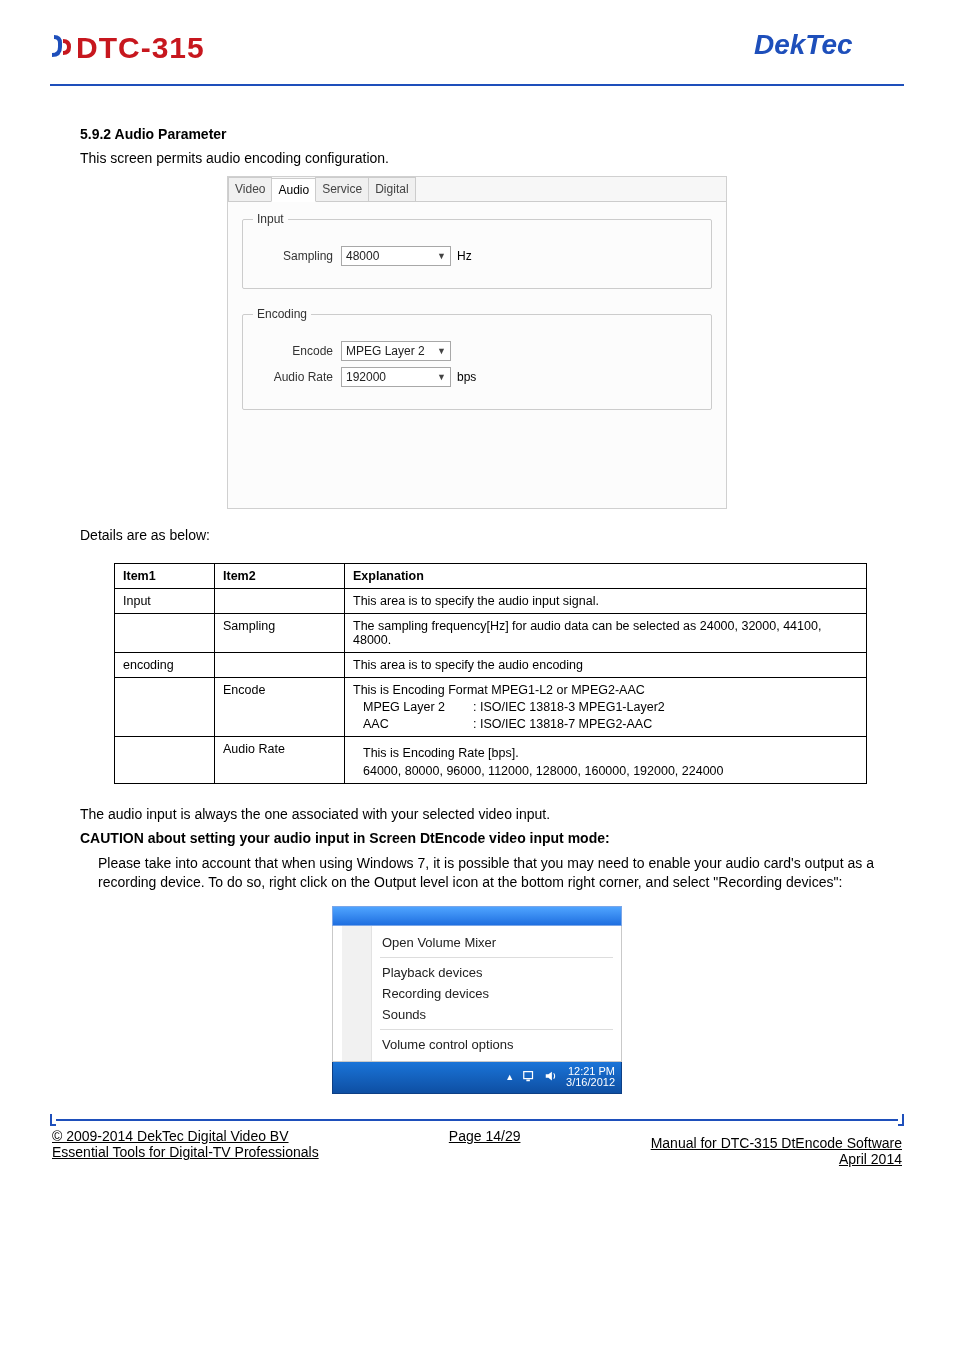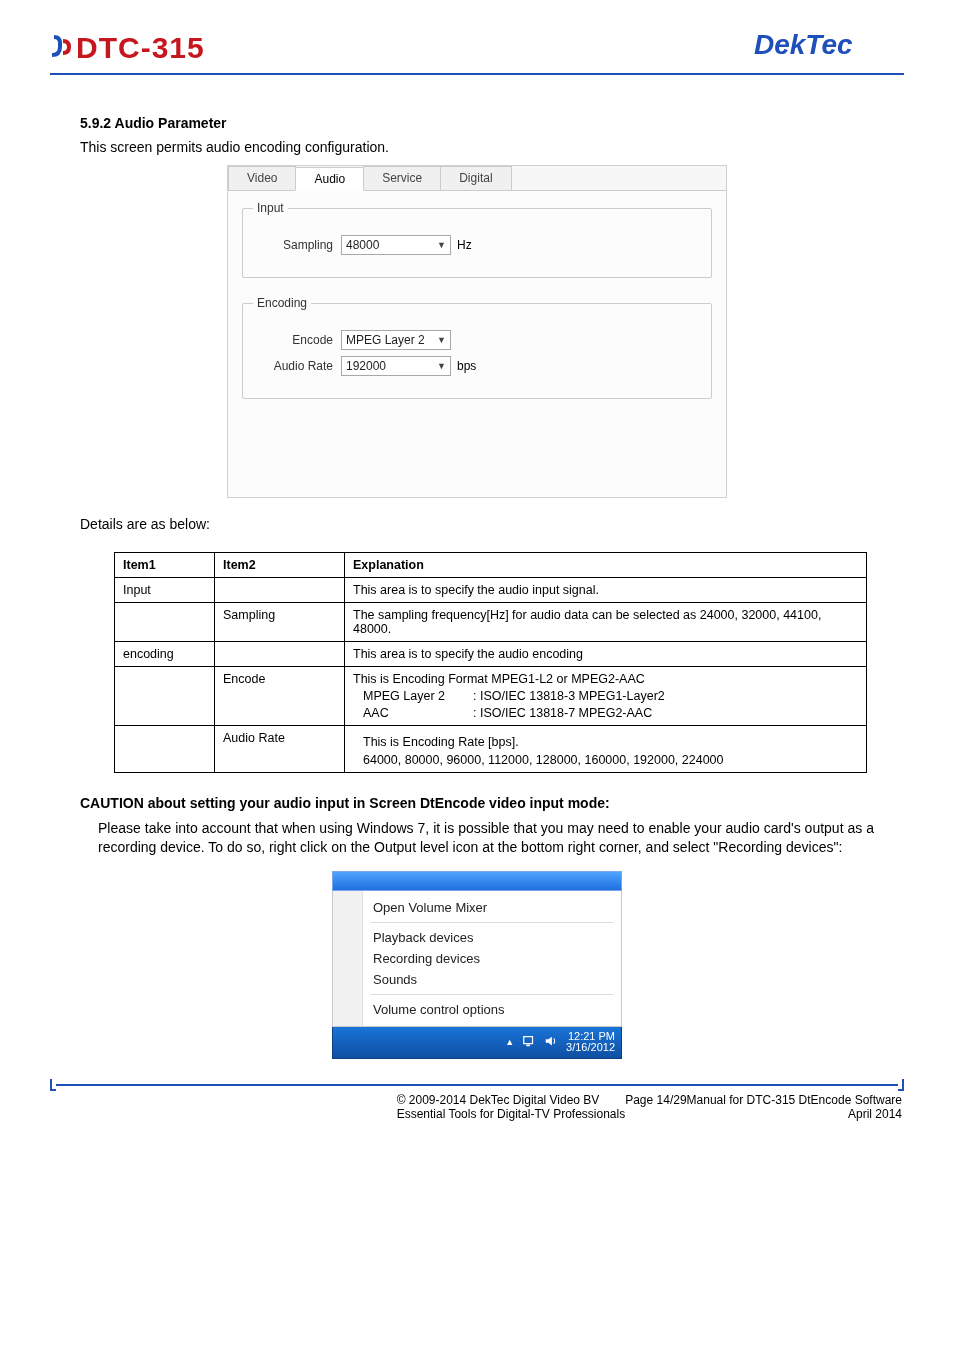--- a/index.html
+++ b/index.html
@@ -13,21 +13,21 @@
   }
   .page {
     padding: 28px 50px 18px 50px;
     position: relative;
   }
   .topbar {
     display: flex;
     justify-content: space-between;
     align-items: flex-end;
     border-bottom: 2px solid #1e4fbb;
-    padding-bottom: 8px;
+    padding-bottom: 19px;
     margin-bottom: 40px;
     text-align: right;
   }
   .brand-left {
     display: flex;
     align-items: center;
     gap: 4px;
   }
   .brand-mark {
     width: 22px; height: 30px; position: relative;
@@ -60,21 +60,21 @@
     font-family: "Segoe UI", Tahoma, sans-serif;
     font-size: 12px;
     color: #333;
   }
   .ui-tabs {
     display: flex;
     border-bottom: 1px solid #ccc;
     background:#f7f7f7;
   }
   .ui-tab {
-    padding: 4px 18px;
+    padding: 4px 6px;
     border: 1px solid #ccc;
     border-bottom: none;
     margin-right: -1px;
     background: #f0f0f0;
     color:#444;
   }
   .ui-tab.active {
     background: #fff;
     border-bottom: 1px solid #fff;
     position: relative;
@@ -139,20 +139,21 @@
   .ctx-titlebar {
     height:20px;
     background: linear-gradient(#4fa4ff,#1f6fe0);
     border:1px solid #7aa6e8;
   }
   .ctx-body {
     display:flex;
     background:#fff;
     border:1px solid #c9c9c9;
     border-top:none;
+    padding-left:9px;
   }
   .ctx-gutter { width:30px; background:#f1f1f1; border-right:1px solid #e2e2e2;}
   .ctx-items { flex:1; padding:6px 8px; }
   .ctx-item { padding:3px 2px; font-size:13px; color:#222;}
   .ctx-sep { height:1px; background:#ddd; margin:4px 0;}
   .taskbar {
     height:32px;
     background: linear-gradient(#1a74d8,#0e4fa3);
     display:flex;
     align-items:center;
@@ -172,26 +173,27 @@
   .footrule {
     display:flex;
     align-items:center;
     margin-top:20px;
   }
   .footrule .tick { width:6px; height:12px; border-left:2px solid #1e4fbb; border-bottom:2px solid #1e4fbb;}
   .footrule .line { flex:1; height:2px; background:#1e4fbb;}
   .footrule .tickr { width:6px; height:12px; border-right:2px solid #1e4fbb; border-bottom:2px solid #1e4fbb;}
   .footer {
     display:flex;
-    justify-content:flex-end;
-    font-size:12px;
+    justify-content:space-between;
+    font-size:14px;
     padding: 2px 2px 0 2px;
+    text-decoration: underline;
   }
   .footer .mid { text-align:center; }
-  .footer .right { text-align:right; }
+  .footer .right { text-align:right;margin-top:7px; }
 </style>
 </head>
 <body>
 
 <div class="page">
 
   <div class="topbar">
     <div class="brand-left">
       <span class="brand-mark">
         <svg viewBox="0 0 22 30">
@@ -301,20 +303,21 @@
           <td></td>
           <td>Audio Rate</td>
           <td class="expl">
             <div class="sub">This is Encoding Rate [bps].</div>
             <div class="sub">64000, 80000, 96000, 112000, 128000, 160000, 192000, 224000</div>
           </td>
         </tr>
       </tbody>
     </table>
 
+    <p class="body">The audio input is always the one associated with your selected video input.</p>
     <p class="caution">CAUTION about setting your audio input in Screen DtEncode video input mode:</p>
     <p class="indent">Please take into account that when using Windows 7, it is possible that you may need to enable your audio card's output as a recording device. To do so, right click on the Output level icon at the bottom right corner, and select "Recording devices":</p>
 
     <div class="ctx-wrap">
       <div class="ctx-titlebar"></div>
       <div class="ctx-body">
         <div class="ctx-gutter"></div>
         <div class="ctx-items">
           <div class="ctx-item">Open Volume Mixer</div>
           <div class="ctx-sep"></div>

